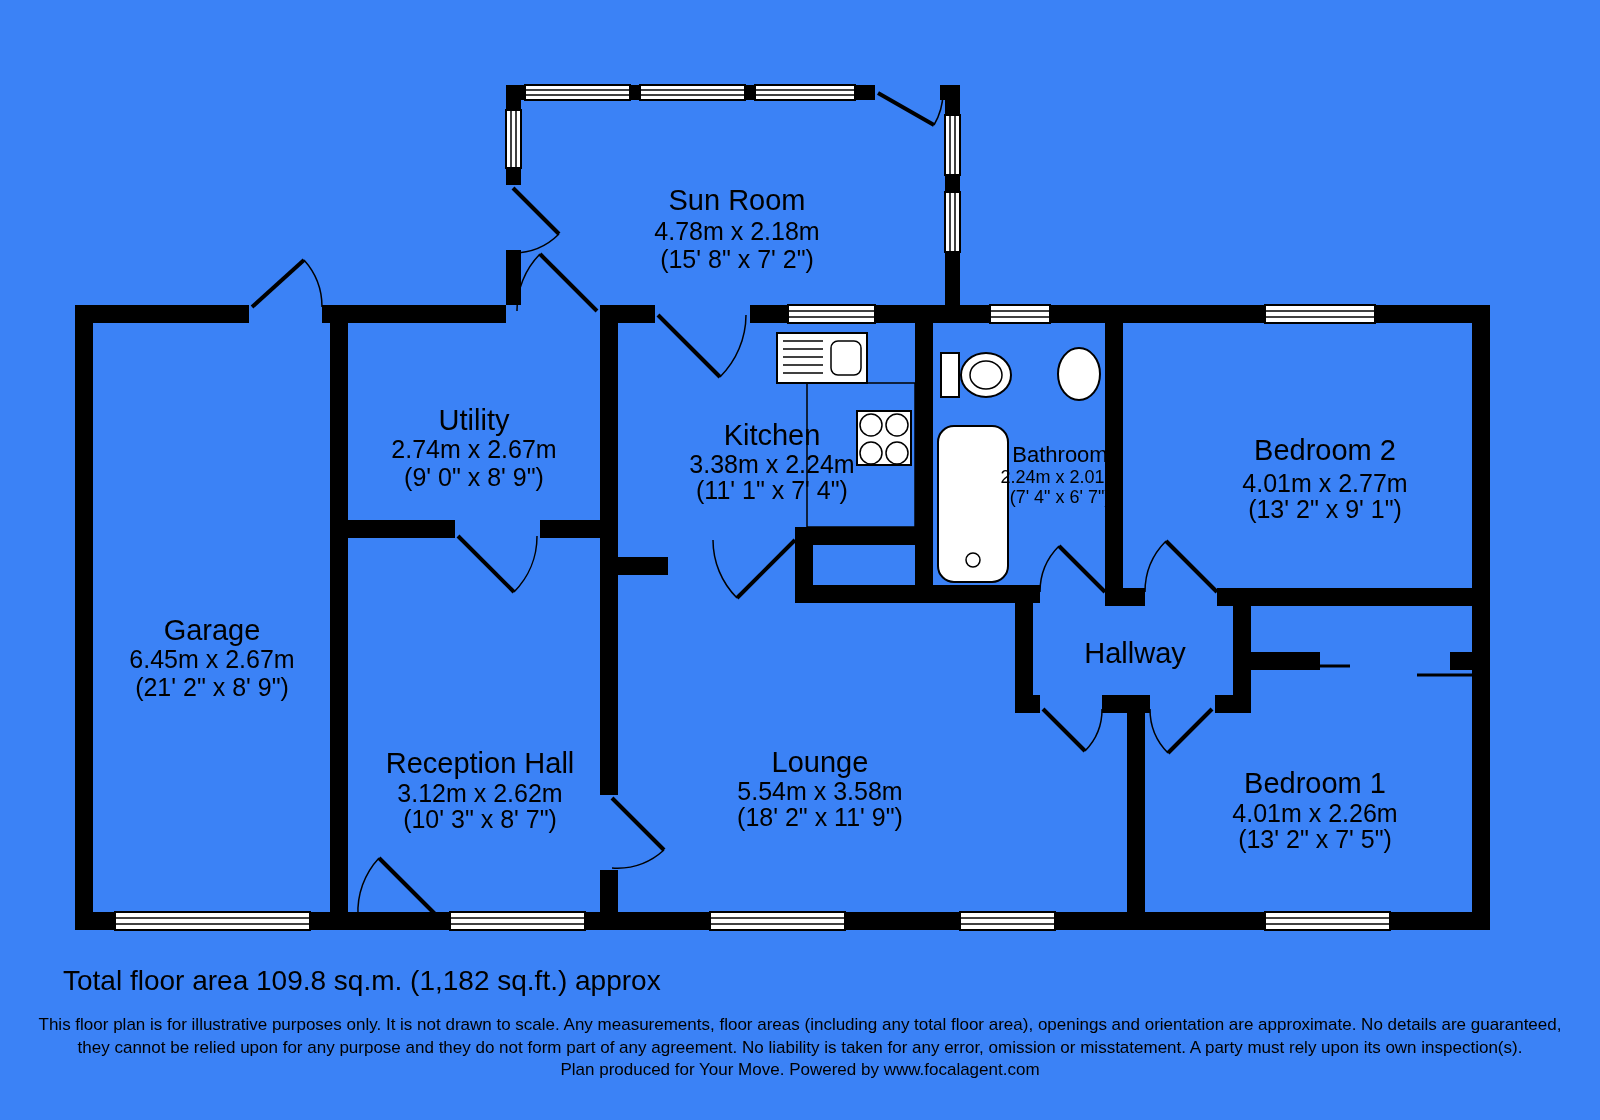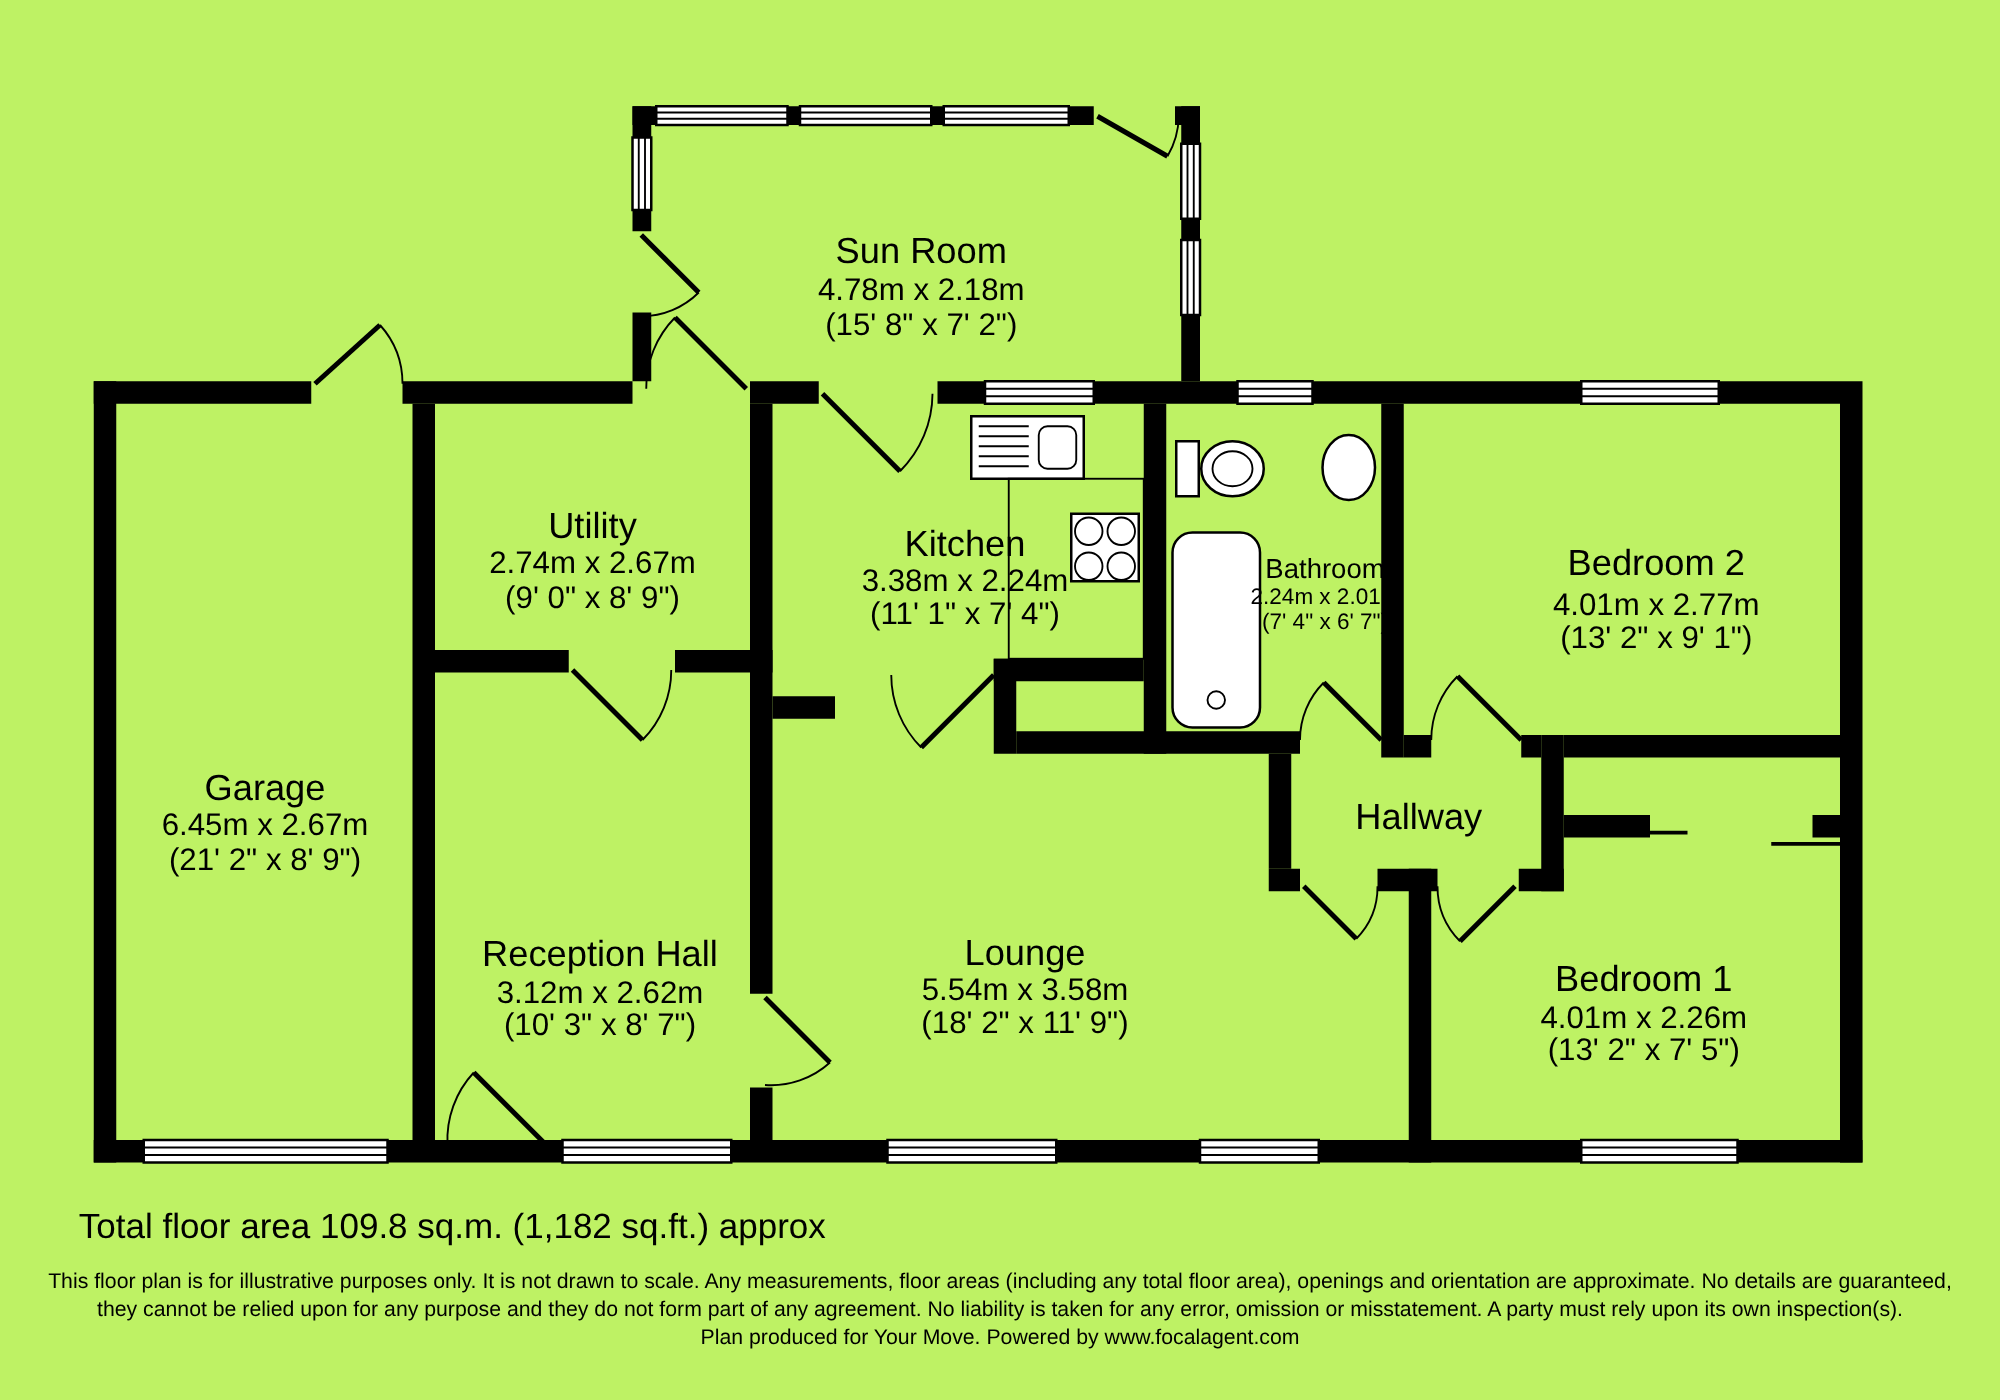--- a/index.html
+++ b/index.html
@@ -1,16 +1,16 @@
 <!DOCTYPE html>
 <html><head>
 <meta charset="utf-8">
 <style>
   html,body{margin:0;padding:0;background:#ffffff;}
-  .stage{width:1600px;height:1120px;background:#bef264;position:relative;}
+  .stage{width:1600px;height:1120px;background:#3b82f6;position:relative;}
   svg{display:block;}
   text{font-family:"Liberation Sans","DejaVu Sans",sans-serif;fill:#000;}
   .room-title{font-size:29px;}
   .room-dim{font-size:25px;}
   .room-title-sm{font-size:22px;}
   .room-dim-sm{font-size:18px;}
   .total-area{font-size:28px;}
   .disclaimer{font-size:17px;}
   .wall{fill:#000;stroke:none;}
   .win{fill:#fff;stroke:#000;stroke-width:2;}

